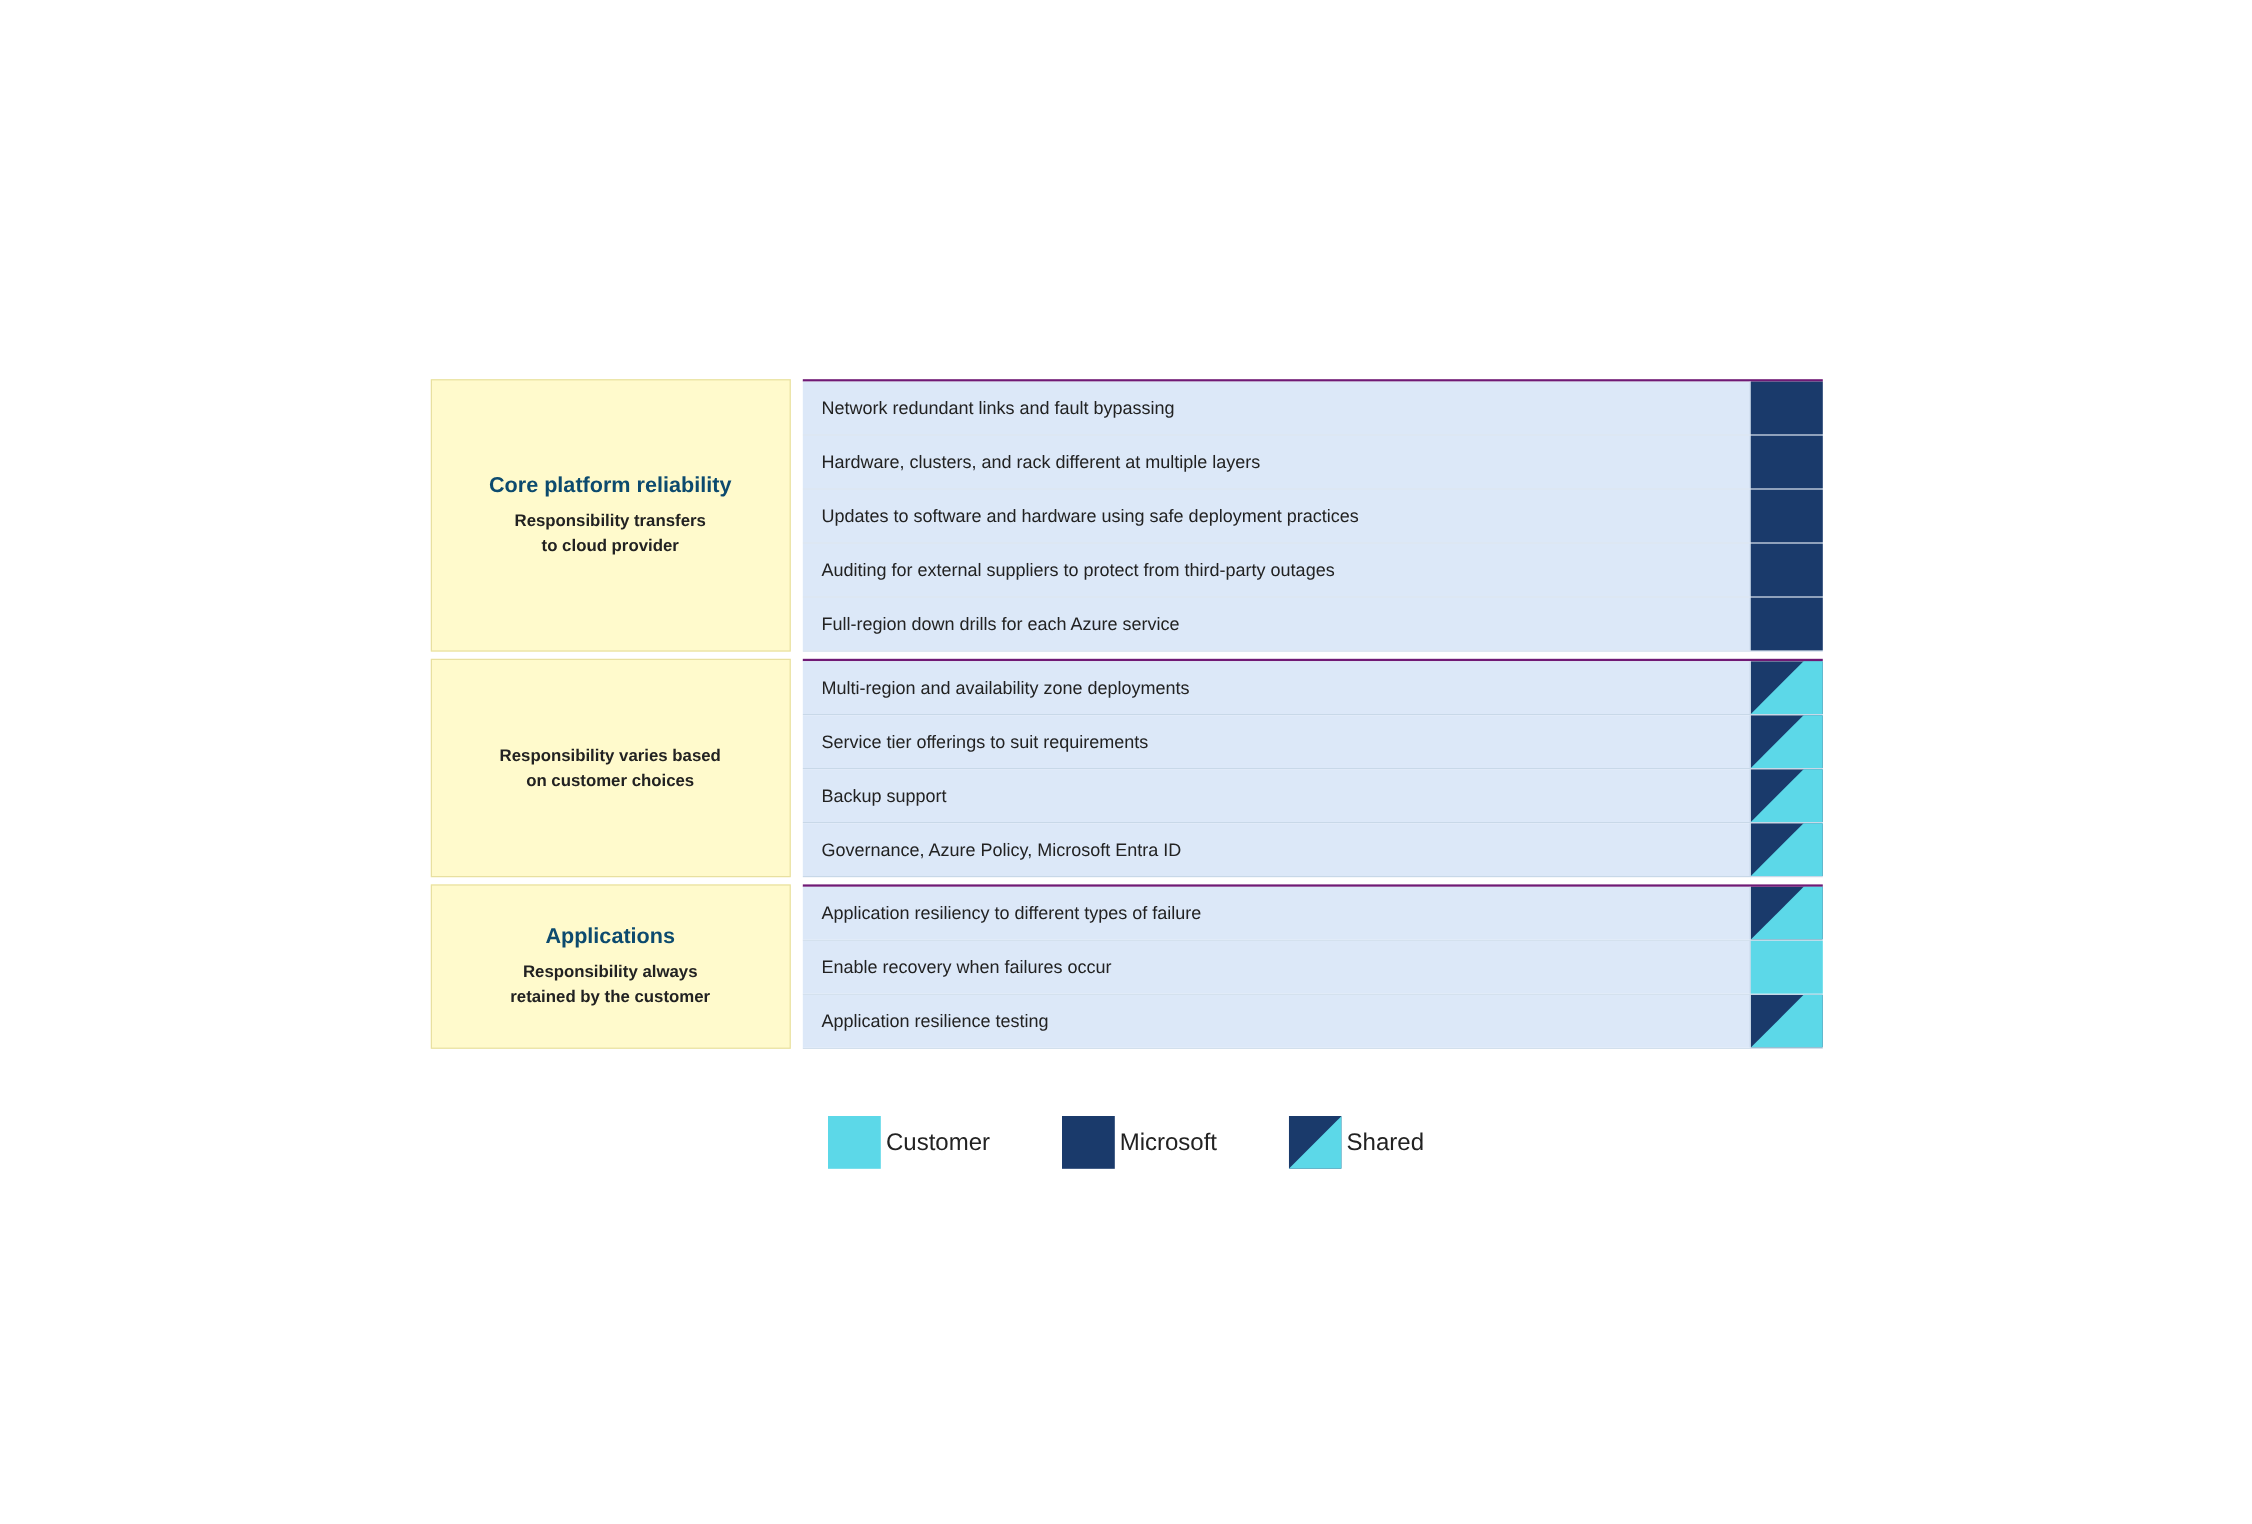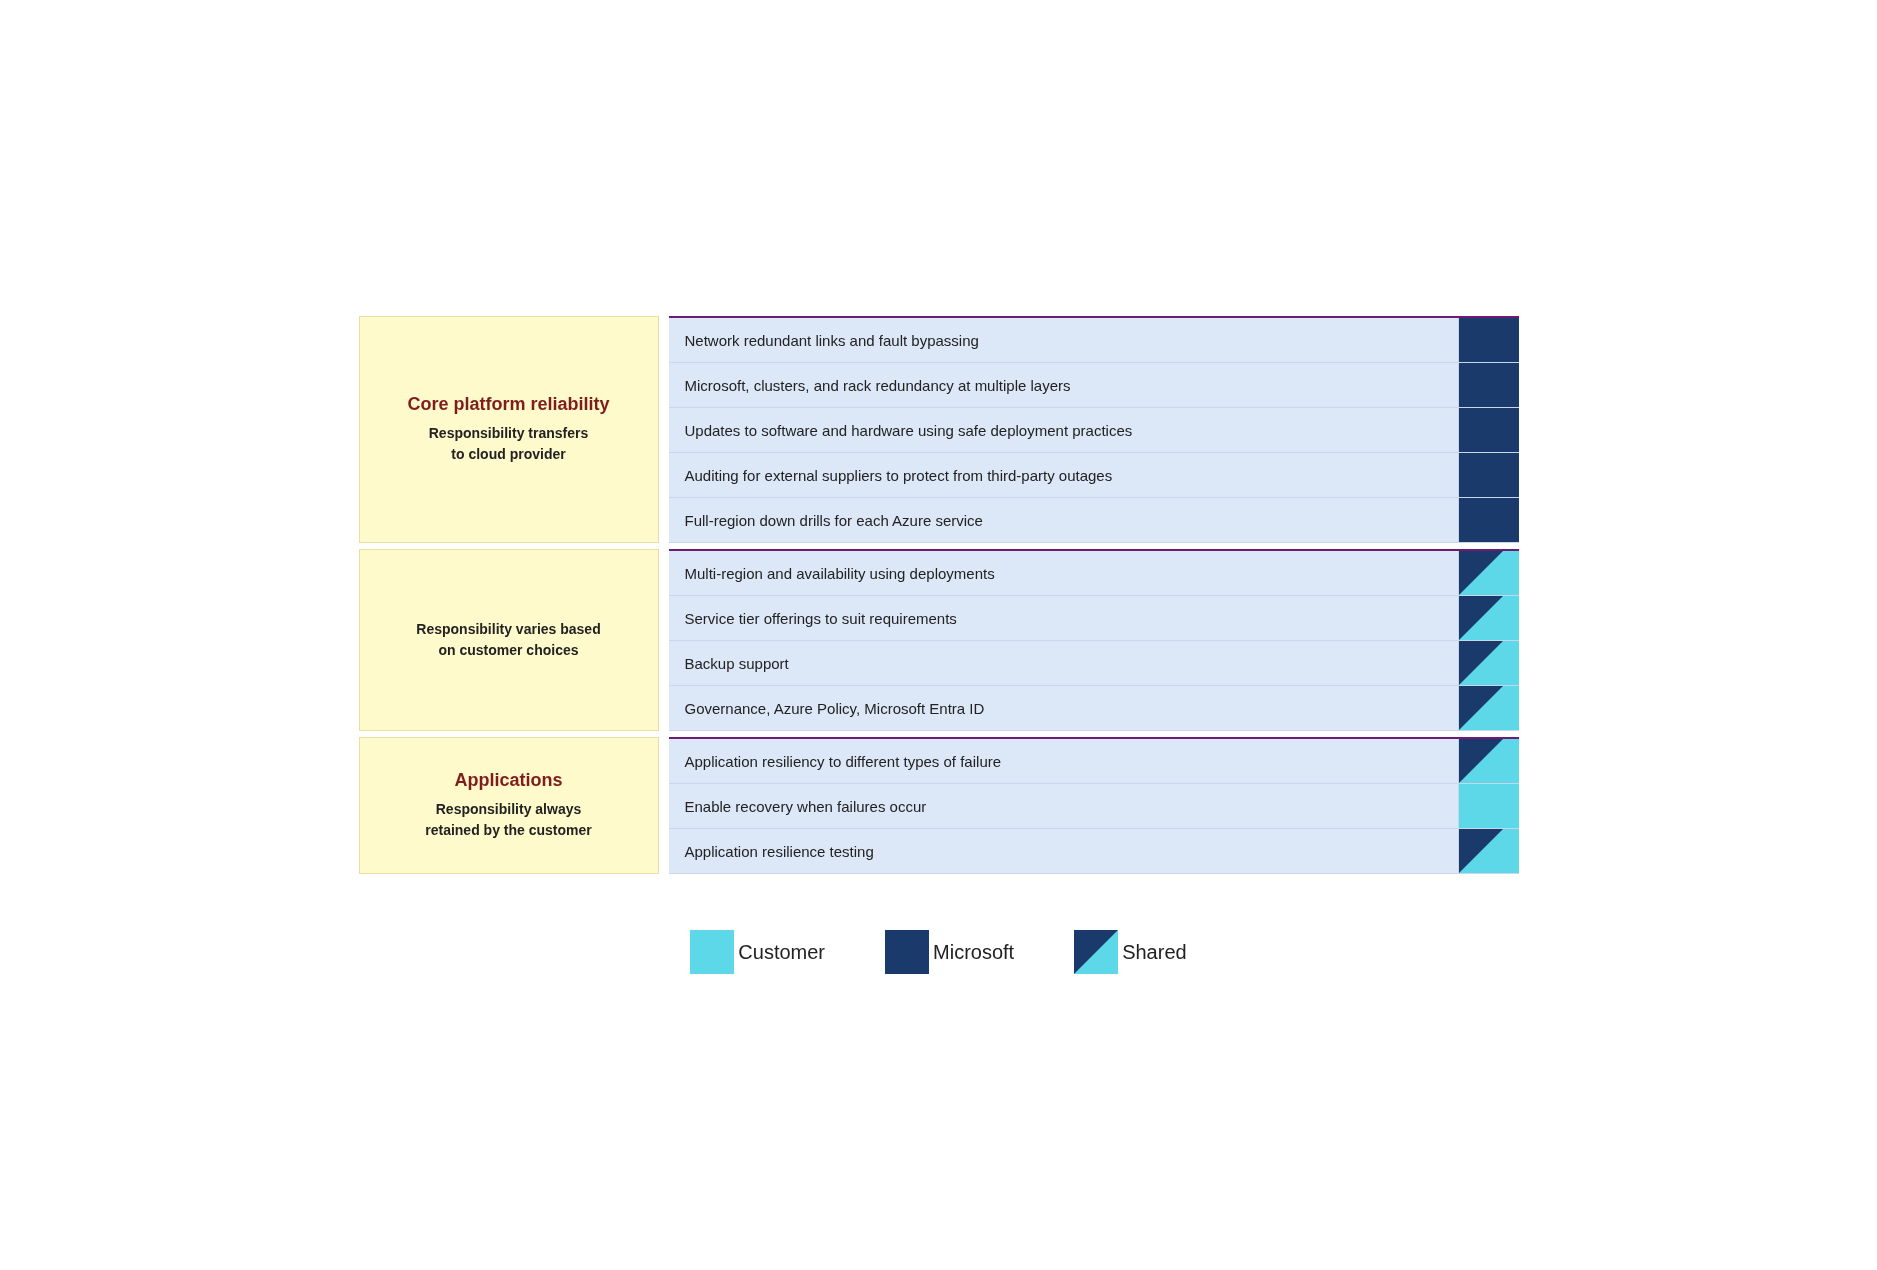--- a/index.html
+++ b/index.html
@@ -40,21 +40,21 @@
       width: 300px;
       display: flex;
       flex-direction: column;
       justify-content: center;
       align-items: center;
       text-align: center;
       padding: 24px 20px;
       margin-right: 10px;
     }
     .left-label .section-title {
-      color: #7f1d1d;
+      color: #0c4a6e;
       font-size: 18px;
       font-weight: 700;
       margin-bottom: 8px;
     }
     .left-label .section-sub {
       color: #222;
       font-size: 14px;
       font-weight: 600;
       line-height: 1.5;
     }
@@ -183,21 +183,21 @@
           <div class="section-title">Core platform reliability</div>
           <div class="section-sub" style="white-space: pre-line;">Responsibility transfers
 to cloud provider</div>
         </div>
         <div class="right-items">
           <div class="item-row">
             <div class="item-text">Network redundant links and fault bypassing</div>
             <div class="item-indicator ind-microsoft"></div>
           </div>
           <div class="item-row">
-            <div class="item-text">Microsoft, clusters, and rack redundancy at multiple layers</div>
+            <div class="item-text">Hardware, clusters, and rack different at multiple layers</div>
             <div class="item-indicator ind-microsoft"></div>
           </div>
           <div class="item-row">
             <div class="item-text">Updates to software and hardware using safe deployment practices</div>
             <div class="item-indicator ind-microsoft"></div>
           </div>
           <div class="item-row">
             <div class="item-text">Auditing for external suppliers to protect from third-party outages</div>
             <div class="item-indicator ind-microsoft"></div>
           </div>
@@ -207,21 +207,21 @@
           </div>
         </div>
       </div>
       <div class="section-row">
         <div class="left-label">
           <div class="section-sub" style="white-space: pre-line; text-align: center;">Responsibility varies based
 on customer choices</div>
         </div>
         <div class="right-items">
           <div class="item-row">
-            <div class="item-text">Multi-region and availability using deployments</div>
+            <div class="item-text">Multi-region and availability zone deployments</div>
             <div class="item-indicator ind-shared"></div>
           </div>
           <div class="item-row">
             <div class="item-text">Service tier offerings to suit requirements</div>
             <div class="item-indicator ind-shared"></div>
           </div>
           <div class="item-row">
             <div class="item-text">Backup support</div>
             <div class="item-indicator ind-shared"></div>
           </div>

